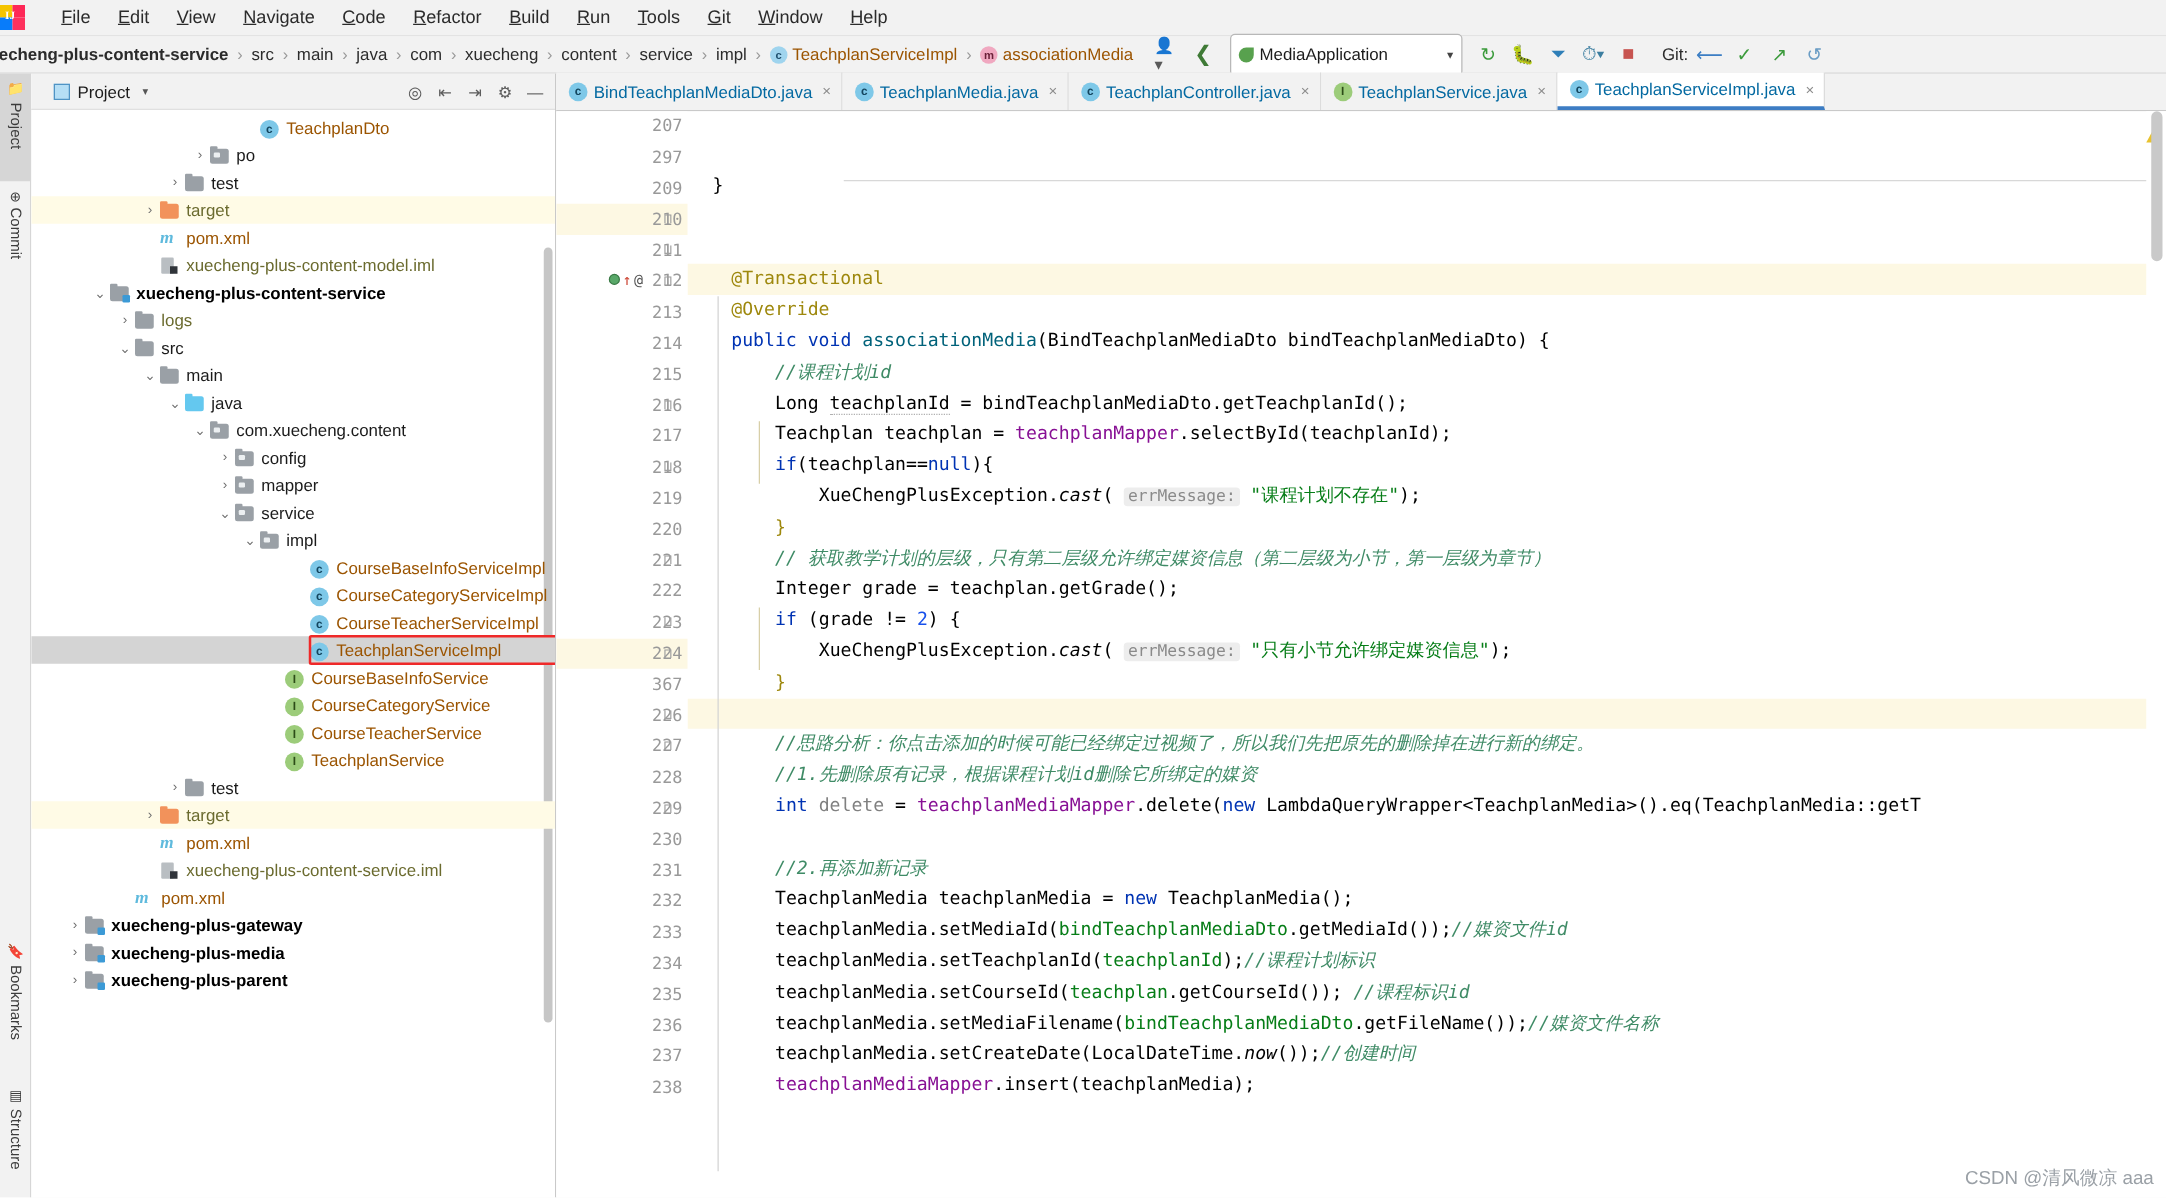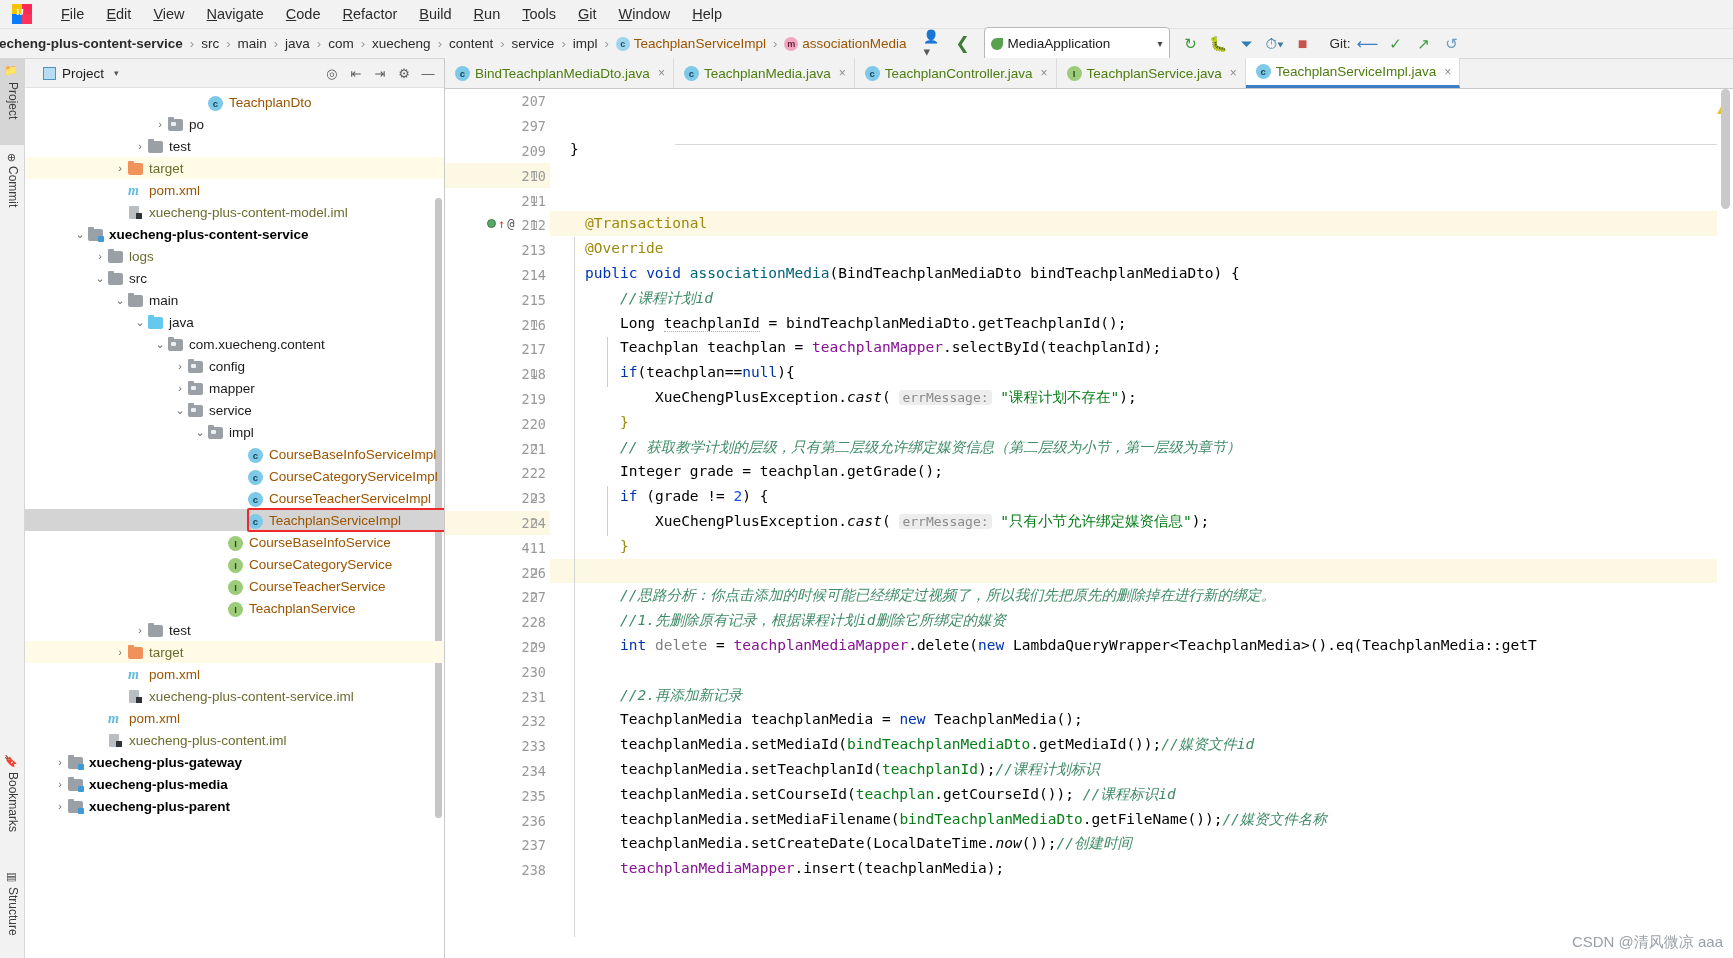--- a/index.html
+++ b/index.html
@@ -19,21 +19,21 @@
   }
 
   
   .titlebar {
     position: absolute; top: 0; left: 0; width: 1733px; height: 29px;
     background: #f2f2f2;
     display: flex; align-items: center;
     border-bottom: 1px solid #e3e3e3;
   }
   .app-logo {
-    width: 20px; height: 20px; margin-left: 12px; margin-right: 8px;
+    width: 20px; height: 20px; margin-left: 0; margin-right: 8px;
     position: relative; flex: none;
   }
   .app-logo .q1 { position:absolute; left:0; top:0; width:10px; height:10px; background:#f5c400; }
   .app-logo .q2 { position:absolute; left:10px; top:0; width:10px; height:10px; background:#fe2857; }
   .app-logo .q3 { position:absolute; left:0; top:10px; width:10px; height:10px; background:#087cfa; }
   .app-logo .q4 { position:absolute; left:10px; top:10px; width:10px; height:10px; background:#fe315d; }
   .app-logo .ij { position:absolute; left:4px; top:3px; color:#fff; font-size:9px; font-weight:bold; font-family:"Liberation Serif", serif; }
 
   .menu { display: flex; align-items: center; gap: 0px; margin-left: 10px; }
   .menu-item {
@@ -160,21 +160,21 @@
     font-size: 13.5px; color:#1b1b1b; border-right: 1px solid #dcdcdc; white-space: nowrap;
     background: #f2f2f2; cursor: default;
   }
   .tab.active { background: #ffffff; border-bottom: 3px solid #3d7dc4; }
   .tab .tico {
     width:15px; height:15px; border-radius:50%; font-size:9.5px; font-weight:bold;
     display:flex; align-items:center; justify-content:center; flex:none;
   }
   .tab .tico.c { background:#7ec8e8; color:#14465f; }
   .tab .tico.i { background:#9ccc7a; color:#2c4c18; }
-  .tab .tname { color:#4d7c0f; }
+  .tab .tname { color:#0369a1; }
   .tab .tclose { color:#8c8c8c; font-size:12px; margin-left:3px; }
 
   
   .editor {
     position: absolute; top: 89px; left: 445px; width: 1288px; height: 869px;
     background: #ffffff; overflow: hidden;
   }
   .gutter {
     position:absolute; top:0; left:0; width: 105px; height: 869px;
     background: #ffffff;
@@ -580,27 +580,20 @@
           </span>
           <span class="lbl olive">xuecheng-plus-content-service.iml</span>
         </div>
         <div class="row" style="padding-left: 68px;">
           <span class="arrow none">›</span>
           <span class="ico">
             <span class="mico">m</span>
           </span>
           <span class="lbl brown">pom.xml</span>
         </div>
-        <div class="row" style="padding-left: 68px;">
-          <span class="arrow none">›</span>
-          <span class="ico">
-            <span class="imlico"></span>
-          </span>
-          <span class="lbl olive">xuecheng-plus-content.iml</span>
-        </div>
         <div class="row" style="padding-left: 28px;">
           <span class="arrow">›</span>
           <span class="ico">
             <span class="fold">
               <span class="badge"></span>
             </span>
           </span>
           <span class="lbl bold">xuecheng-plus-gateway</span>
         </div>
         <div class="row" style="padding-left: 28px;">
@@ -716,21 +709,21 @@
         </div>
         <div class="gutter-line">
           <span class="foldmark">⊔</span>
           <span>223</span>
         </div>
         <div class="gutter-line hl">
           <span class="foldmark">⊓</span>
           <span>224</span>
         </div>
         <div class="gutter-line">
-          <span>411</span>
+          <span>367</span>
         </div>
         <div class="gutter-line">
           <span class="foldmark">⊔</span>
           <span>226</span>
         </div>
         <div class="gutter-line">
           <span class="foldmark">⊓</span>
           <span>227</span>
         </div>
         <div class="gutter-line">

